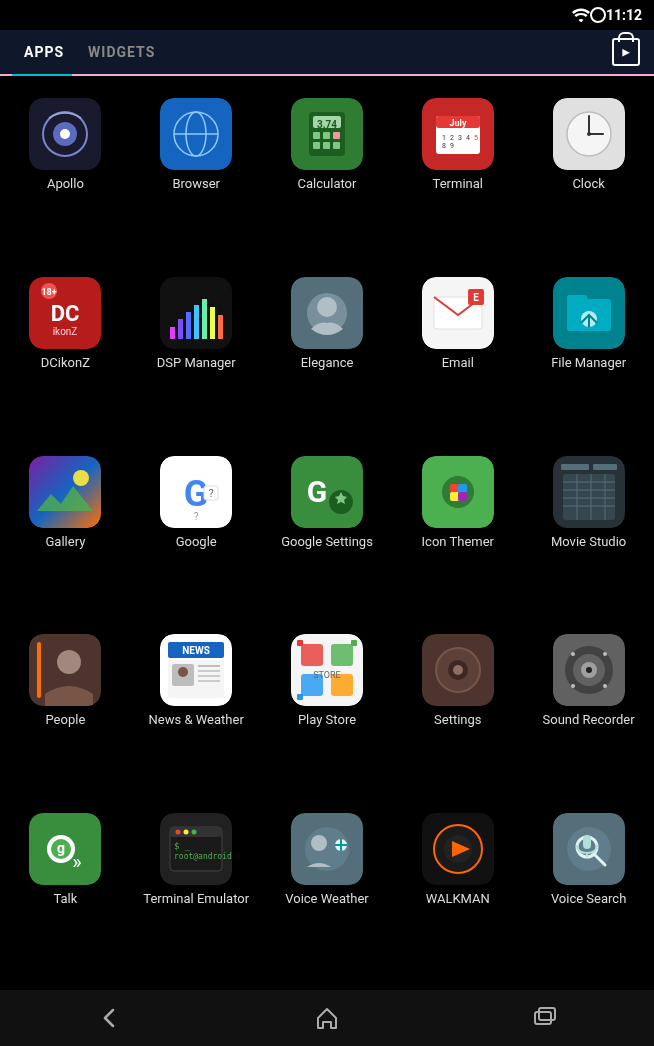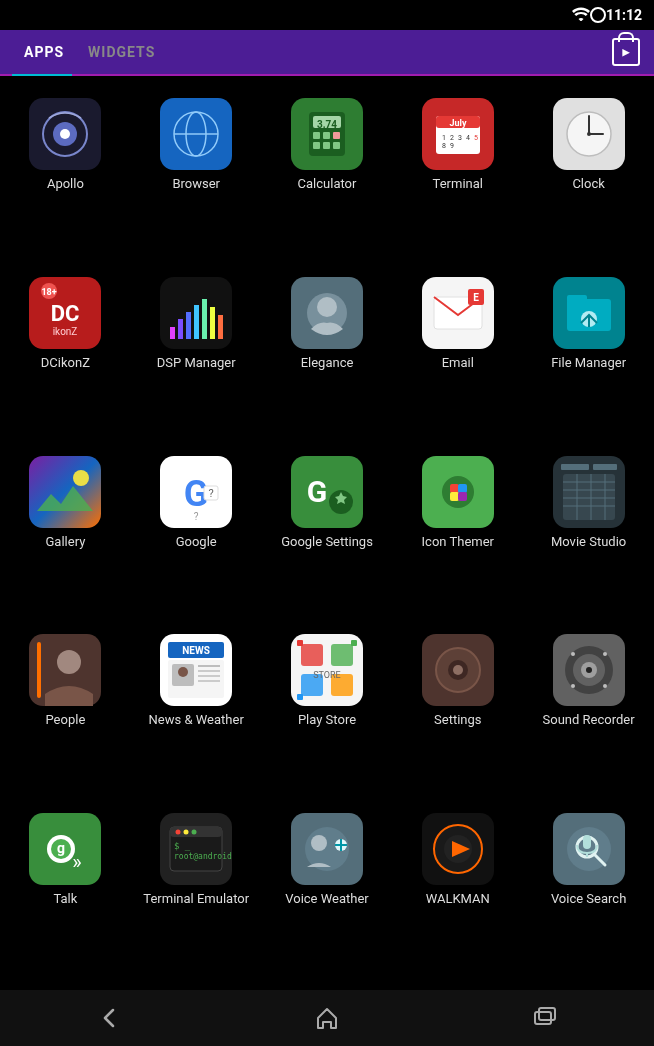--- a/index.html
+++ b/index.html
@@ -17,34 +17,34 @@
     .status-bar {
       display: flex;
       justify-content: flex-end;
       align-items: center;
       padding: 6px 12px;
       height: 30px;
       background: #000;
     }
     .status-icons {
       display: flex;
-      align-items: flex-start;
+      align-items: center;
       font-size: 13px;
       color: #fff;
     }
     .time { font-size: 14px; font-weight: bold; }
 
     
     .tab-bar {
       display: flex;
       align-items: center;
-      background: #4c1d95;
+      background: #0f172a;
       padding: 0 12px;
       height: 46px;
-      border-bottom: 2px solid #a21caf;
+      border-bottom: 2px solid #f9a8d4;
       position: relative;
     }
     .tab {
       font-size: 14px;
       font-weight: bold;
       letter-spacing: 1px;
       padding: 14px 12px;
       cursor: pointer;
       color: #888;
       text-transform: uppercase;
@@ -111,21 +111,21 @@
       flex-direction: column;
       align-items: center;
       justify-content: flex-start;
       padding: 12px 4px 8px;
       cursor: pointer;
     }
 
     .app-icon-wrapper {
       width: 72px;
       height: 72px;
-      border-radius: 4px;
+      border-radius: 14px;
       overflow: hidden;
       margin-bottom: 6px;
       display: flex;
       align-items: center;
       justify-content: center;
     }
 
     .app-label {
       font-size: 13px;
       color: #ddd;

